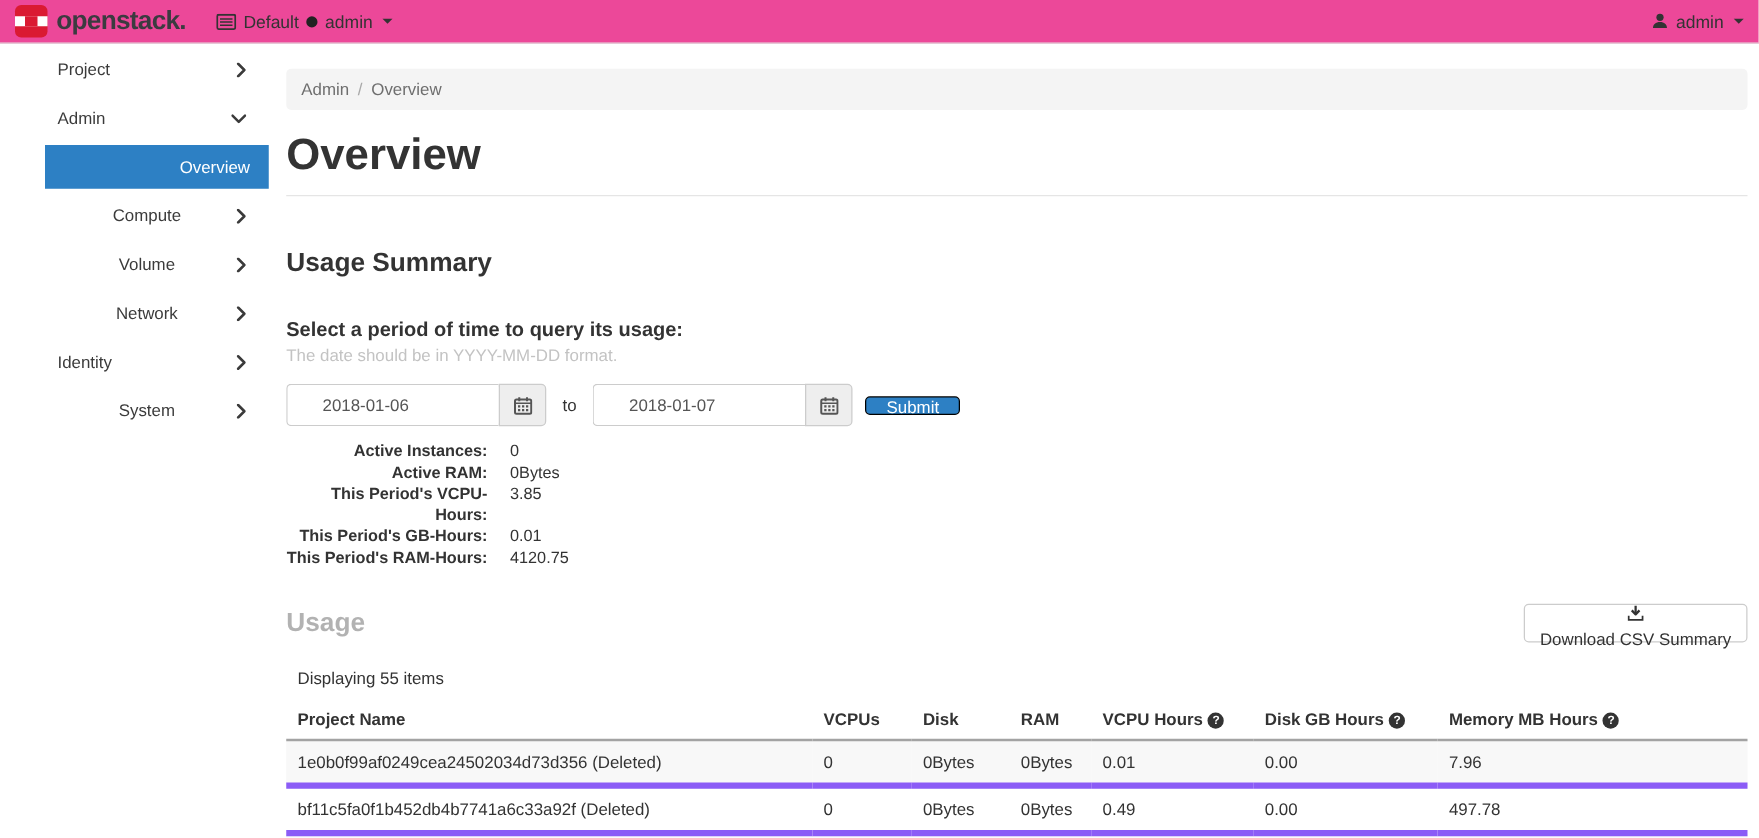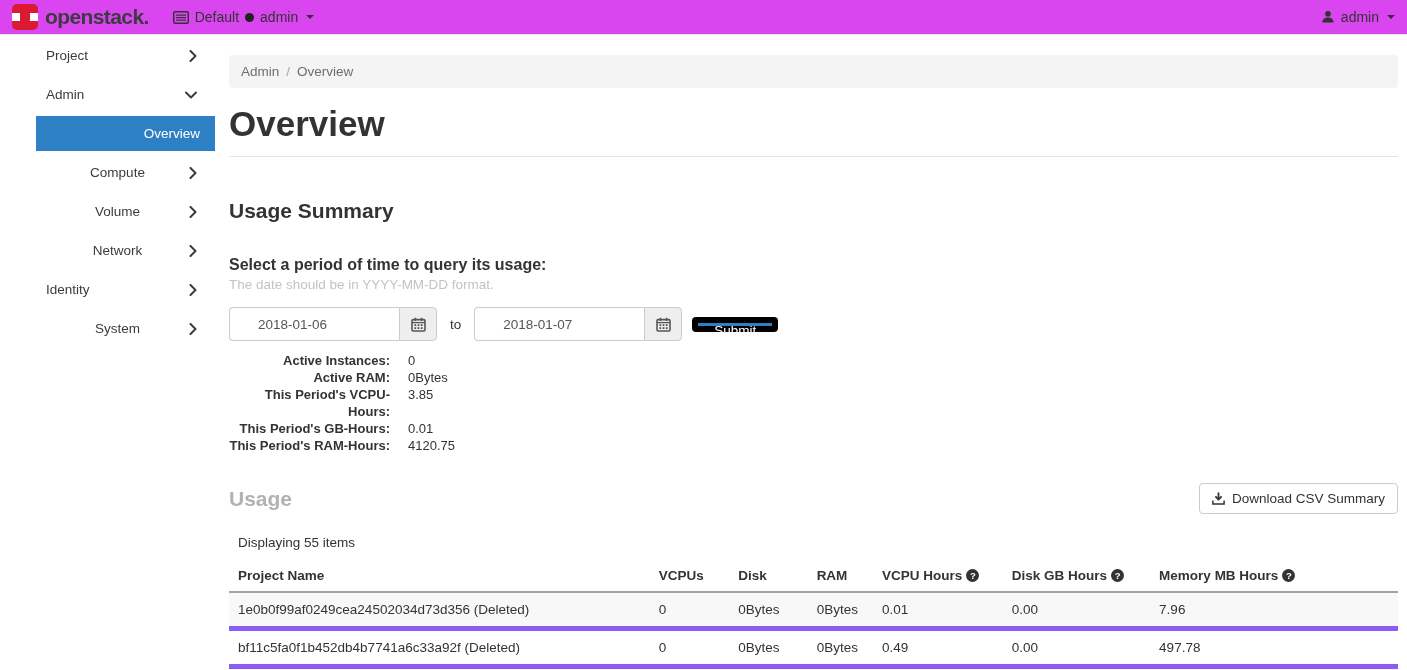--- a/index.html
+++ b/index.html
@@ -1,21 +1,21 @@
 <!DOCTYPE html>
 <html><head>
 <meta charset="utf-8">
 <style>
   * { margin:0; padding:0; box-sizing:border-box; }
   html,body { width:1407px; height:670px; overflow:hidden; background:#fff;
     font-family:"Liberation Sans", sans-serif; color:#333; font-size:13.5px; }
 
   
   .topbar { height:35px; display:flex; align-items:center; padding:0 12px;
-    background:#d946ef; border-bottom:1px solid #e2e2e2; }
+    background:#ec4899; border-bottom:1px solid #e2e2e2; }
   .brand { display:flex; align-items:center; gap:7px; cursor:pointer; }
   .logo { position:relative; width:26px; height:26px; background:#da1a32; border-radius:5px; display:inline-block; }
   .logo .stripe { position:absolute; left:0; right:0; top:9px; height:8px; background:#fff; }
   .logo .core { position:absolute; top:9px; height:8px; left:8px; right:8px; background:#da1a32; }
   .brand-text { font-size:21px; font-weight:700; color:#3b3b40; letter-spacing:-0.6px; }
   .context { display:flex; align-items:center; gap:6px; margin-left:24px; font-size:14px; cursor:pointer; }
   .dot { width:9px; height:9px; border-radius:50%; background:#222; display:inline-block; }
   .caret { display:inline-block; width:0; height:0; border-left:4px solid transparent;
     border-right:4px solid transparent; border-top:4px solid #333; margin-left:2px; }
   .user-menu { margin-left:auto; display:flex; align-items:center; gap:6px; font-size:14px; cursor:pointer; }
@@ -46,33 +46,33 @@
   .hint { color:#c3c3c3; margin-top:3px; }
   .date-form { display:flex; align-items:center; margin-top:15px; }
   .input-group { display:flex; }
   .date-input { width:170px; height:34px; border:1px solid #ccc; border-right:none;
     border-radius:4px 0 0 4px; padding:0 28px; font-size:13.5px; color:#555;
     font-family:"Liberation Sans", sans-serif; outline:none; }
   .addon { width:38px; height:34px; background:#eee; border:1px solid #ccc;
     border-radius:0 4px 4px 0; display:flex; align-items:center; justify-content:center; cursor:pointer; }
   .to-label { margin:0 13px; }
   .btn-submit { margin-left:10px; height:15px; padding:0 16px; background:#2d80c4;
-    border:6px solid #000000; border-radius:4px; color:#fff; font-size:13.5px;
+    border:1px solid #000000; border-radius:4px; color:#fff; font-size:13.5px;
     font-family:"Liberation Sans", sans-serif; cursor:pointer; }
   .stats { margin-top:11px; }
   .stat-row { display:flex; line-height:17px; font-size:13px; }
   .stat-label { width:161px; text-align:right; font-weight:700; }
   .stat-value { margin-left:18px; }
 
   
   .usage-header { display:flex; align-items:center; justify-content:space-between; margin-top:29px; }
   .usage-title { font-size:21px; font-weight:700; color:#b2b2b2; }
   .btn-download { display:flex; align-items:center; gap:7px; background:#fff;
     border:1px solid #ccc; border-radius:4px; height:31px; padding:0 12px;
-    font-size:13.5px; color:#333; font-family:"Liberation Sans", sans-serif; cursor:pointer; }
+    font-size:13.5px; color:#333; font-family:"Liberation Sans", sans-serif; cursor:pointer;flex-direction:column; }
   .count { margin:21px 0 10px; padding-left:9px; }
   table { width:100%; border-collapse:collapse; font-size:13.5px; }
   th { text-align:left; font-weight:700; padding:8px 9px; white-space:nowrap; cursor:pointer; }
   thead tr { border-bottom:2px solid #a3a3a3; }
   tbody tr { border-bottom:5px solid #8b5cf6; }
   tbody tr:nth-child(odd) { background:#f8f8f8; }
   td { padding:9px; }
   .help-icon { display:inline-block; width:13px; height:13px; border-radius:50%;
     background:#333; color:#fff; font-size:9.5px; line-height:13px; text-align:center;
     font-weight:700; margin-left:4px; vertical-align:1px; cursor:pointer; }

